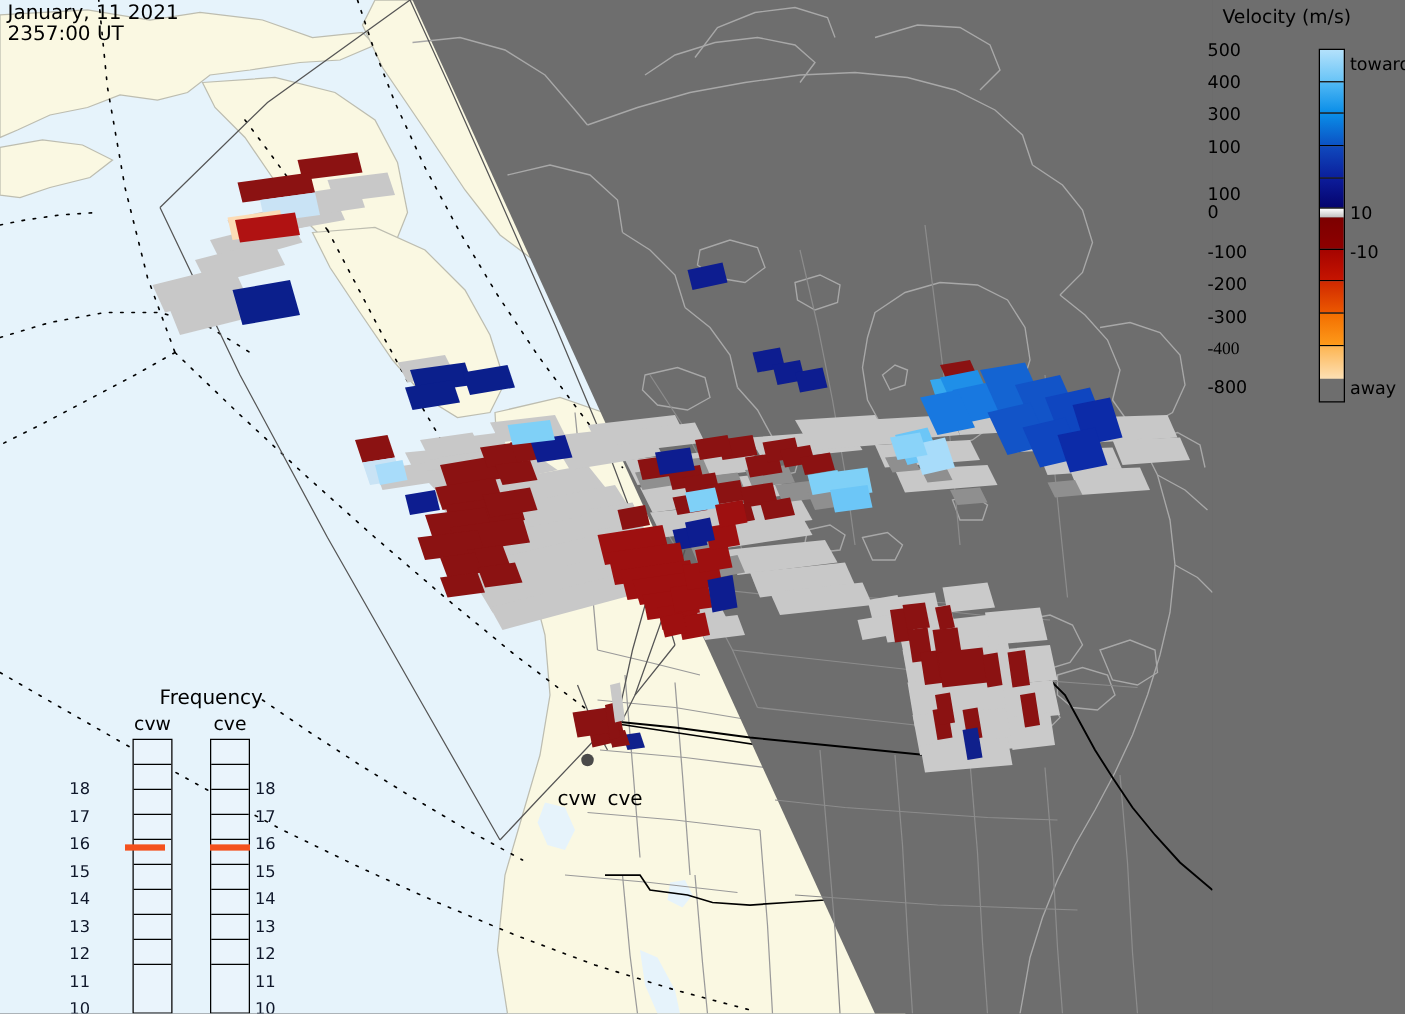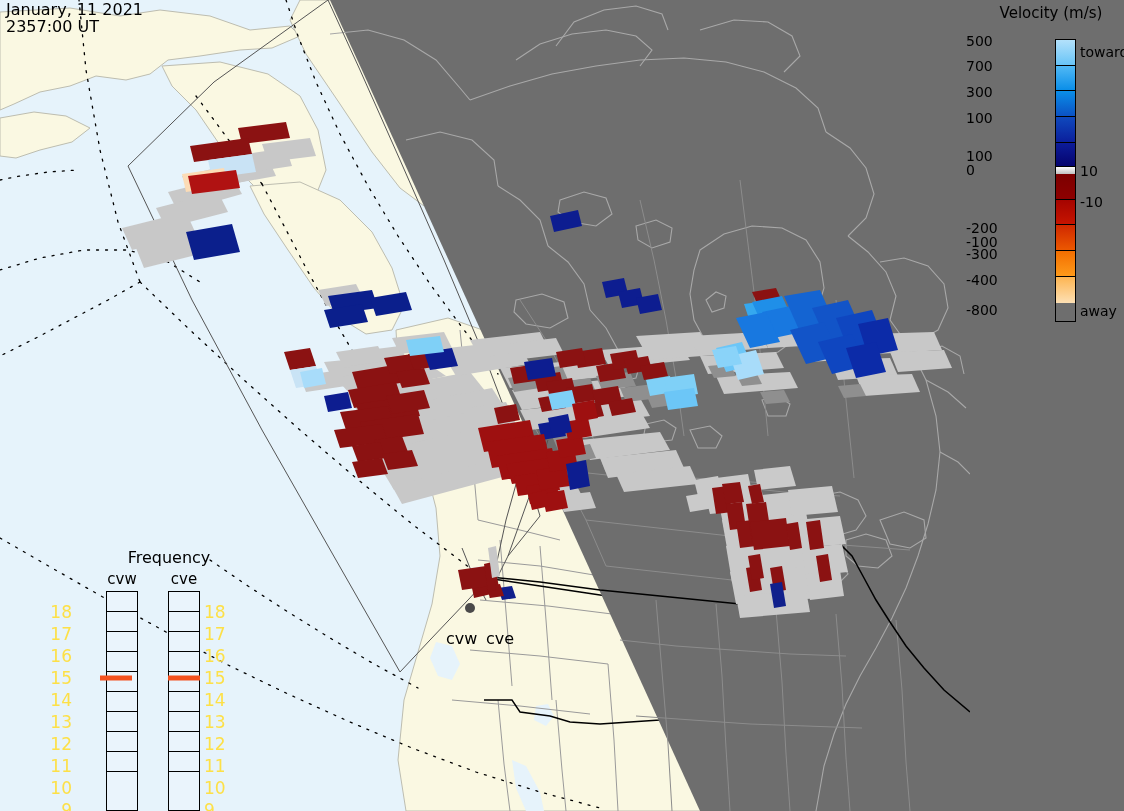--- a/index.html
+++ b/index.html
@@ -38,21 +38,21 @@
   #colorbar-panel {
     position: absolute;
     left: 970px; top: 0;
     width: 154px; height: 811px;
     z-index: 50;
   }
   #cb-title {
     position: absolute;
     left: 8px; top: 4px;
     width: 146px;
-    text-align: center;
+    text-align: left;
     color: #000;
     font-size: 15px;
     white-space: nowrap;
   }
   #cb-bar {
     position: absolute;
     left: 85px; top: 39px;
     width: 21px; height: 283px;
     border: 1px solid #000;
     box-sizing: border-box;
@@ -115,24 +115,25 @@
     background: #eaf4fc;
   }
   .freq-cell {
     width: 100%; height: 20px;
     box-sizing: border-box;
     border-bottom: 1px solid #000;
   }
   .freq-cell:last-child { border-bottom: none; }
   .freq-tick {
     position: absolute;
-    color: #fde047;
-    font-size: 17px;
+    color: #0f172a;
+    font-size: 13px;
     white-space: nowrap;
     transform: translateY(-50%);
+    margin-top: 20px;
   }
   .freq-tick.left  { right: 34px; text-align: right; width: 24px; }
   .freq-tick.right { left: 36px;  text-align: left;  width: 24px; }
   .freq-marker {
     position: absolute;
     height: 5px;
     background: #f4511e;
     transform: translateY(-50%);
   }
   .site-label {
@@ -605,29 +606,29 @@
       <div class="cb-seg bordered" style="height:24.5px; background:linear-gradient(#0c1c9a,#05046e);"></div>
       <div class="cb-seg" style="height:7px; background:linear-gradient(#ffffff,#c0c0c0);"></div>
       <div class="cb-seg bordered" style="height:25.5px; background:linear-gradient(#7c0000,#8e0000);"></div>
       <div class="cb-seg bordered" style="height:25.7px; background:linear-gradient(#a50400,#c61400);"></div>
       <div class="cb-seg bordered" style="height:25.7px; background:linear-gradient(#d02800,#ec5800);"></div>
       <div class="cb-seg bordered" style="height:25.7px; background:linear-gradient(#f36e00,#fe9a1a);"></div>
       <div class="cb-seg" style="height:25.7px; background:linear-gradient(#fdb552,#fde0b4);"></div>
     </div>
 
     <div class="cb-tick-label" style="top:41px;">500</div>
-    <div class="cb-tick-label" style="top:66px;">700</div>
+    <div class="cb-tick-label" style="top:66px;">400</div>
     <div class="cb-tick-label" style="top:92px;">300</div>
     <div class="cb-tick-label" style="top:118px;">100</div>
     <div class="cb-tick-label" style="top:156px;">100</div>
     <div class="cb-tick-label" style="top:170px;">0</div>
-    <div class="cb-tick-label" style="top:202px;margin-top:40px;">-100</div>
+    <div class="cb-tick-label" style="top:202px;">-100</div>
     <div class="cb-tick-label" style="top:228px;">-200</div>
     <div class="cb-tick-label" style="top:254px;">-300</div>
-    <div class="cb-tick-label" style="top:280px;">-400</div>
+    <div class="cb-tick-label" style="top:280px;font-family:Liberation Serif, serif;">-400</div>
     <div class="cb-tick-label" style="top:310px;">-800</div>
 
     <div class="cb-side-label" style="top:52px;">toward</div>
     <div class="cb-side-label" style="top:171px;">10</div>
     <div class="cb-side-label" style="top:202px;">-10</div>
     <div class="cb-side-label" style="top:311px;">away</div>
   </div>
 
 </div>
 

